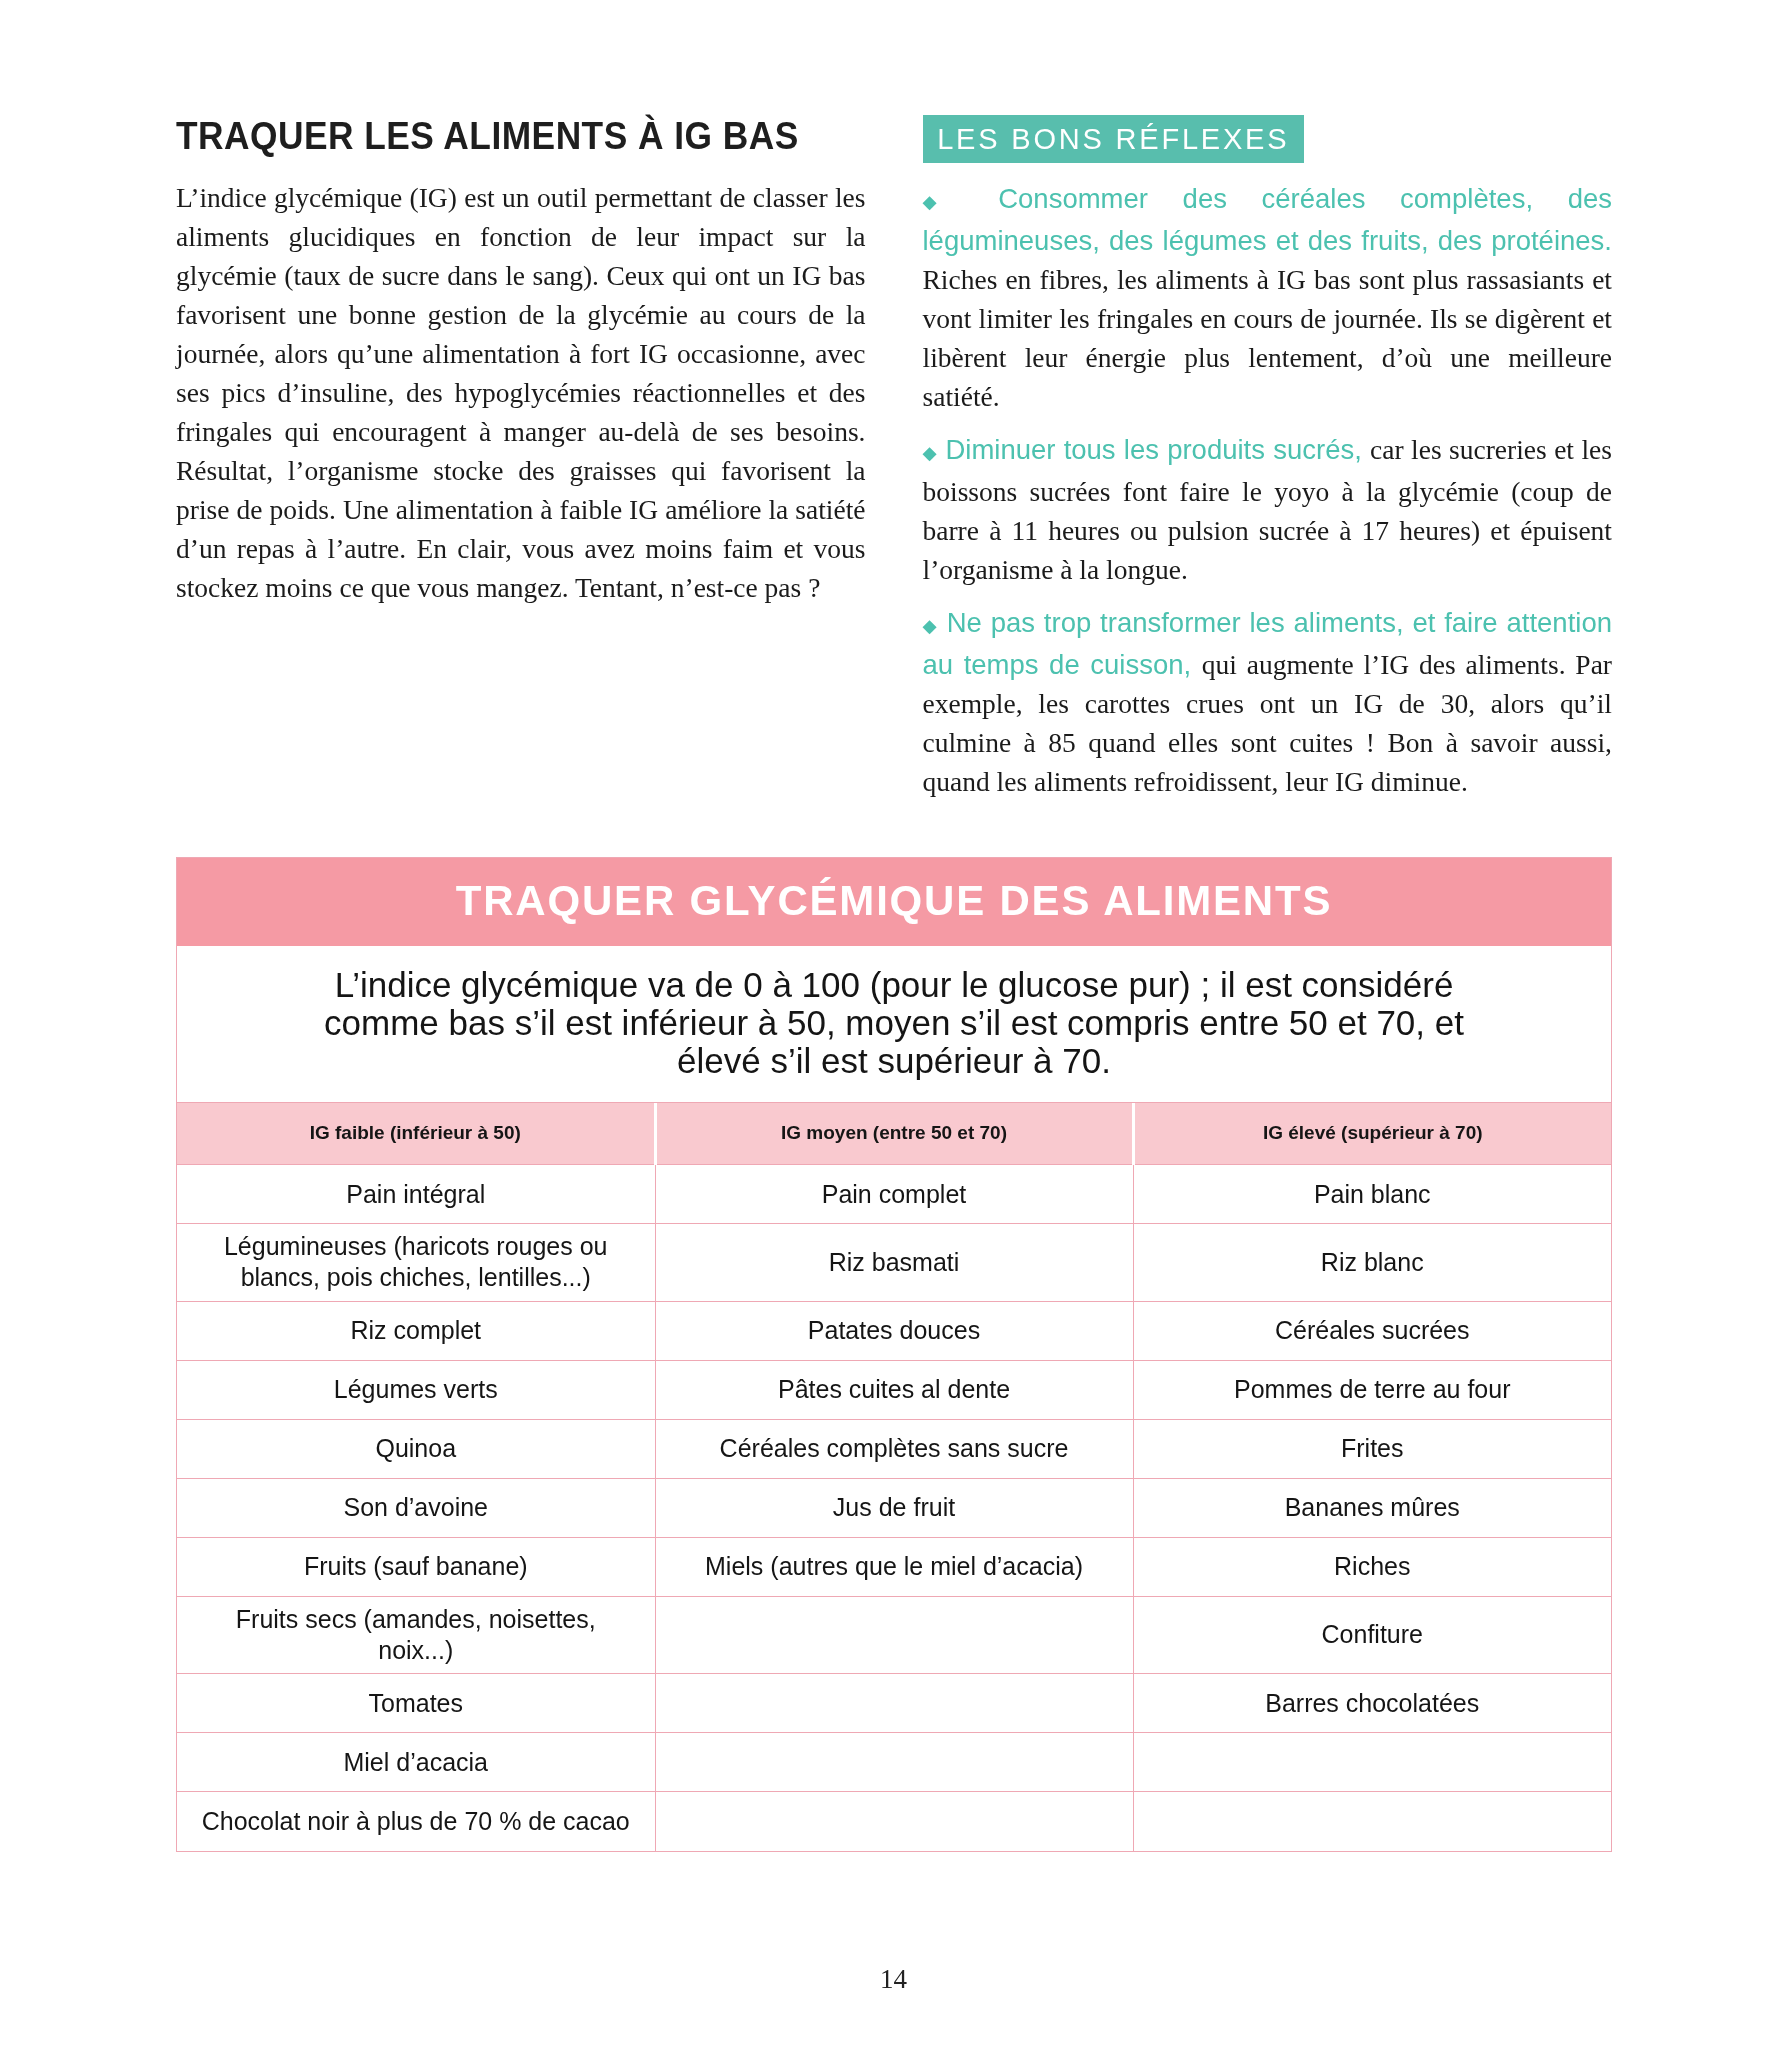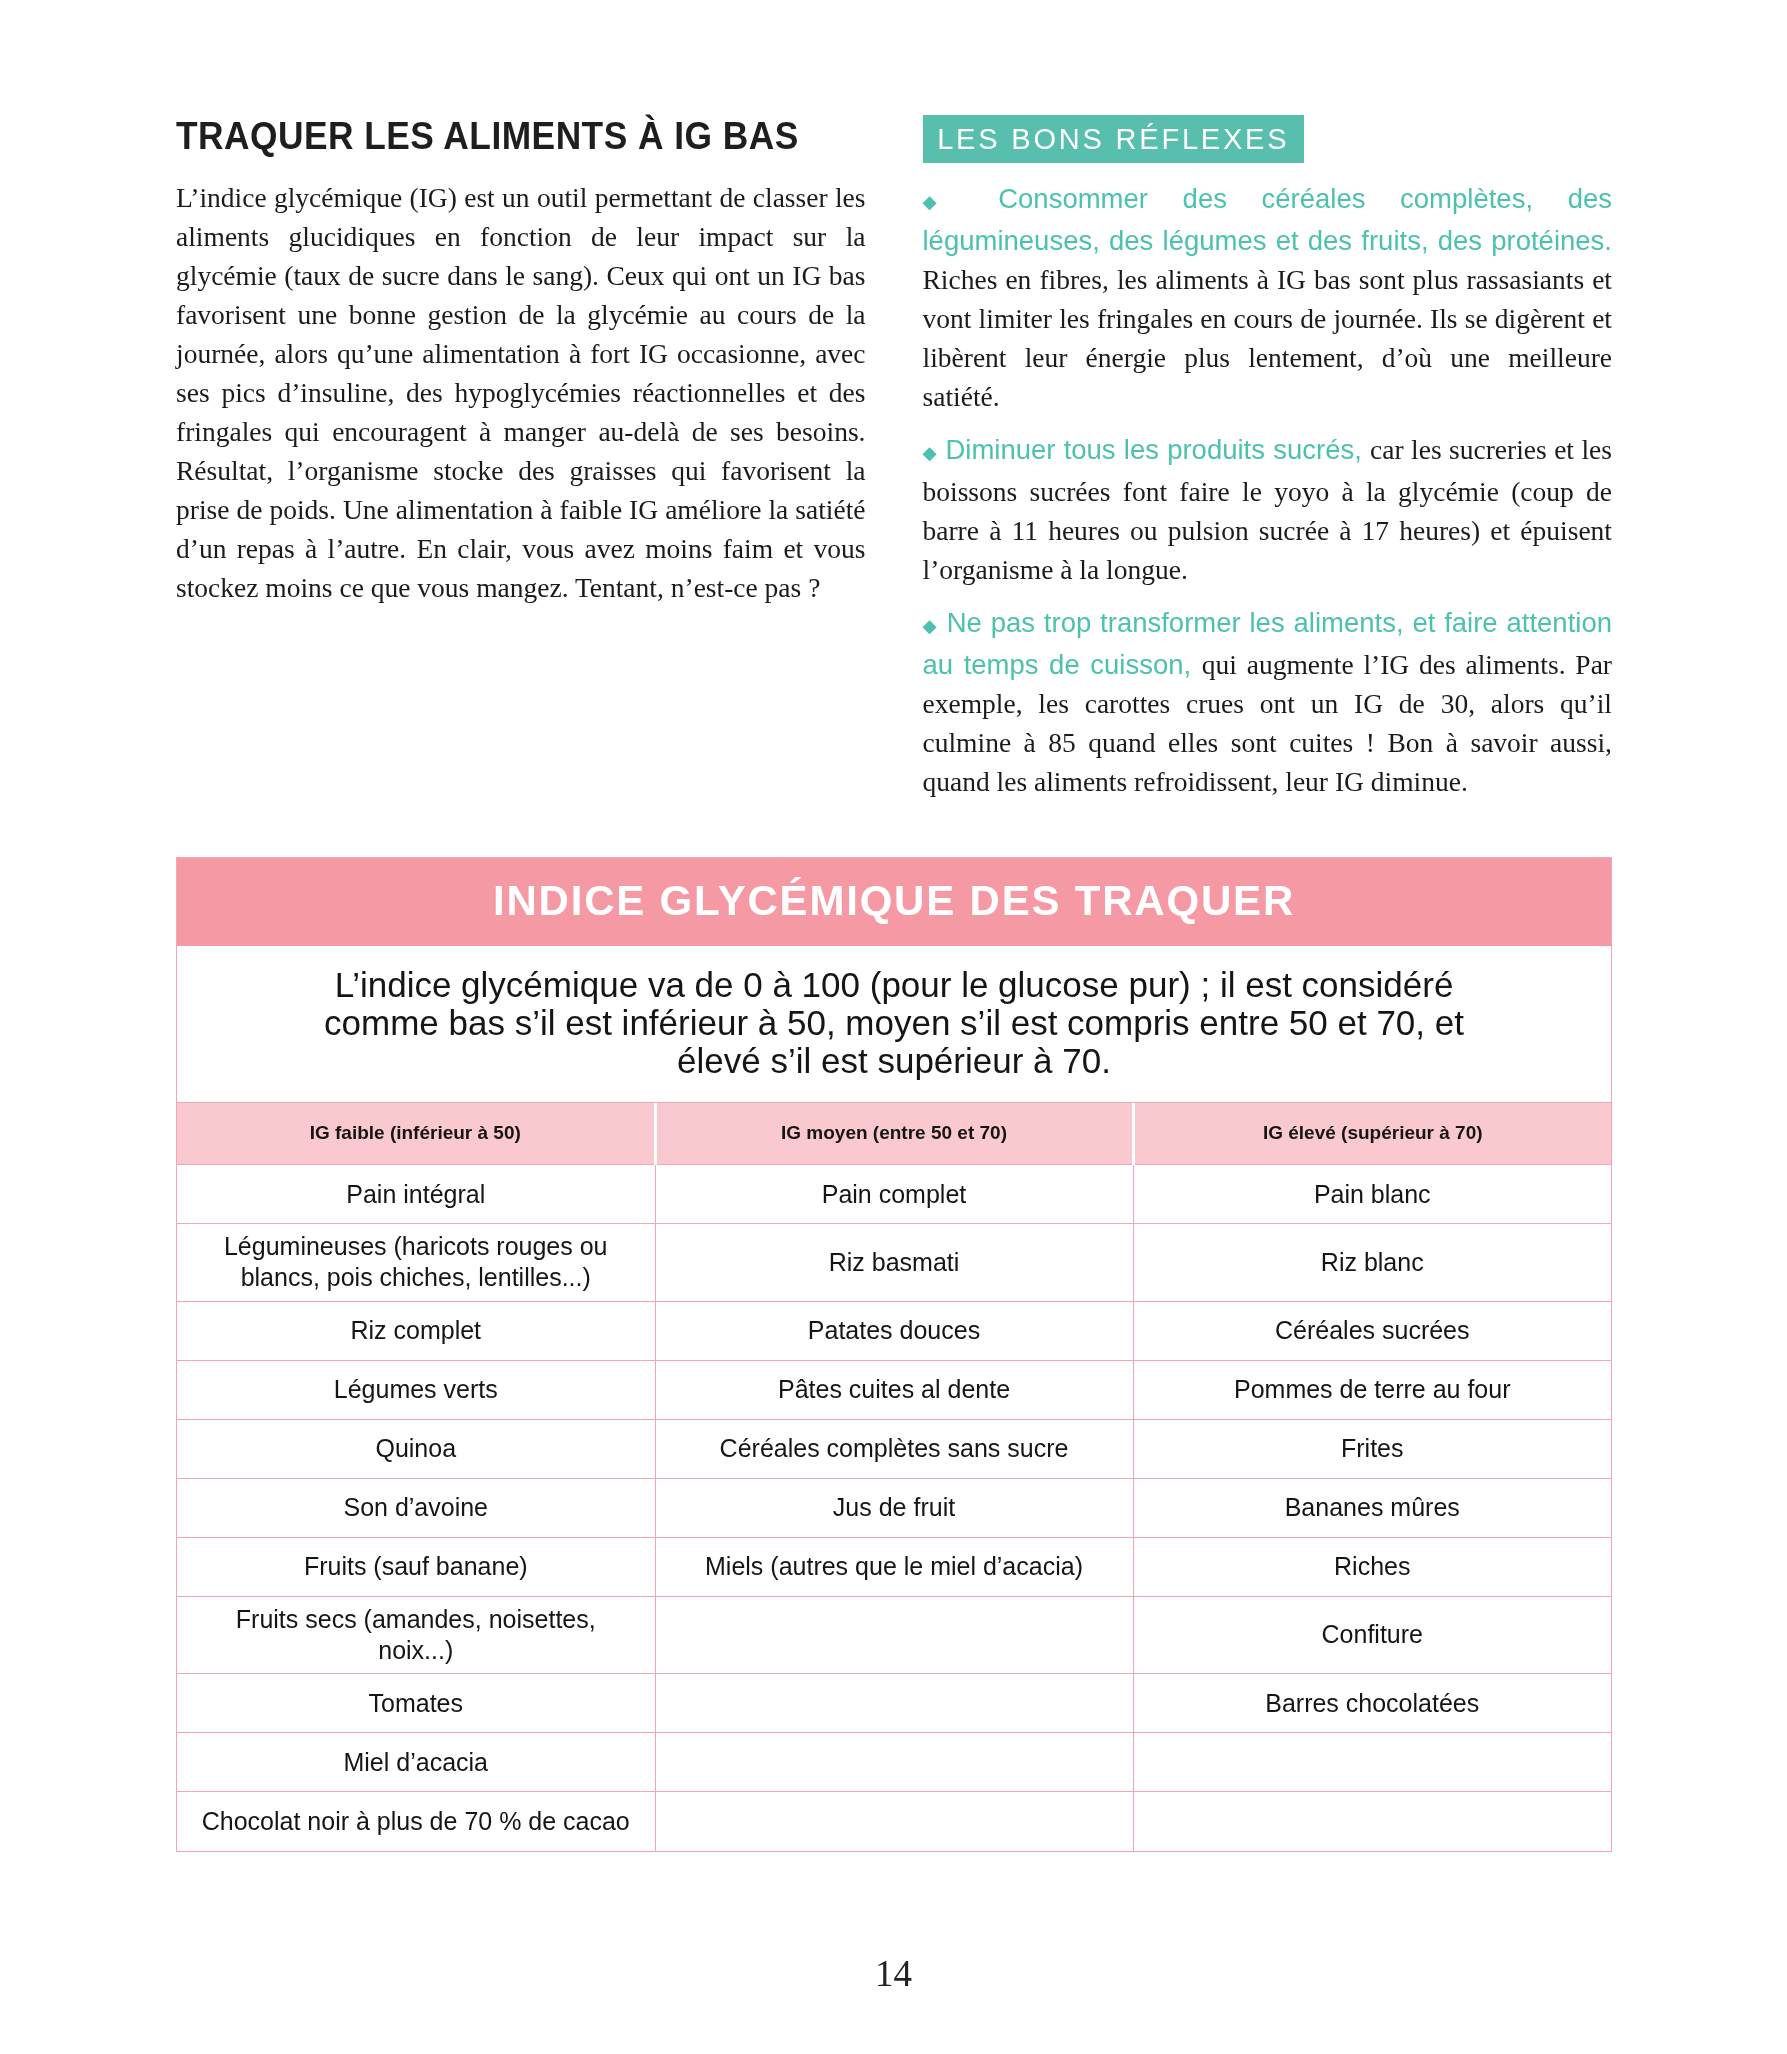--- a/index.html
+++ b/index.html
@@ -54,21 +54,21 @@
     border:1.8px solid var(--border-pink,#EFA8B4);
     height:59px; text-align:center; vertical-align:middle;
     font-size:25px; line-height:31px; padding:7.3px 24px; color:#151515;
   }
   td:first-child { border-left:none; }
   td:last-child  { border-right:none; }
   tbody tr:last-child td { border-bottom:none; }
 
   .page-num {
     position:absolute; bottom:59px; left:0; right:0; text-align:center;
-    font-family:"Liberation Serif", serif; font-size:37px; color:#222;
+    font-family:"Liberation Serif", serif; font-size:27px; color:#222;
   }
 </style>
 </head>
 <body>
 
 <div class="page">
 
   <div class="columns">
 
     <div class="col">
@@ -82,21 +82,21 @@
       <p class="bullet"><span class="diamond">◆</span> <span class="lead">Consommer des céréales complètes, des légumineuses, des légumes et des fruits, des protéines.</span> <span class="rest">Riches en fibres, les aliments à IG bas sont plus rassasiants et vont limiter les fringales en cours de journée. Ils se digèrent et libèrent leur énergie plus lentement, d’où une meilleure satiété.</span></p>
 
       <p class="bullet"><span class="diamond">◆</span> <span class="lead">Diminuer tous les produits sucrés,</span> <span class="rest">car les sucreries et les boissons sucrées font faire le yoyo à la glycémie (coup de barre à 11 heures ou pulsion sucrée à 17 heures) et épuisent l’organisme à la longue.</span></p>
 
       <p class="bullet"><span class="diamond">◆</span> <span class="lead">Ne pas trop transformer les aliments, et faire attention au temps de cuisson,</span> <span class="rest">qui augmente l’IG des aliments. Par exemple, les carottes crues ont un IG de 30, alors qu’il culmine à 85 quand elles sont cuites ! Bon à savoir aussi, quand les aliments refroidissent, leur IG diminue.</span></p>
     </div>
 
   </div>
 
   <div class="ig-table">
-    <div class="ig-title">INDICE GLYCÉMIQUE DES TRAQUER</div>
+    <div class="ig-title">TRAQUER GLYCÉMIQUE DES ALIMENTS</div>
     <div class="ig-intro">L’indice glycémique va de 0 à 100 (pour le glucose pur) ; il est considéré comme bas s’il est inférieur à 50, moyen s’il est compris entre 50 et 70, et élevé s’il est supérieur à 70.</div>
     <table>
       <thead>
         <tr>
           <th>IG faible (inférieur à 50)</th>
           <th>IG moyen (entre 50 et 70)</th>
           <th>IG élevé (supérieur à 70)</th>
         </tr>
       </thead>
       <tbody>

